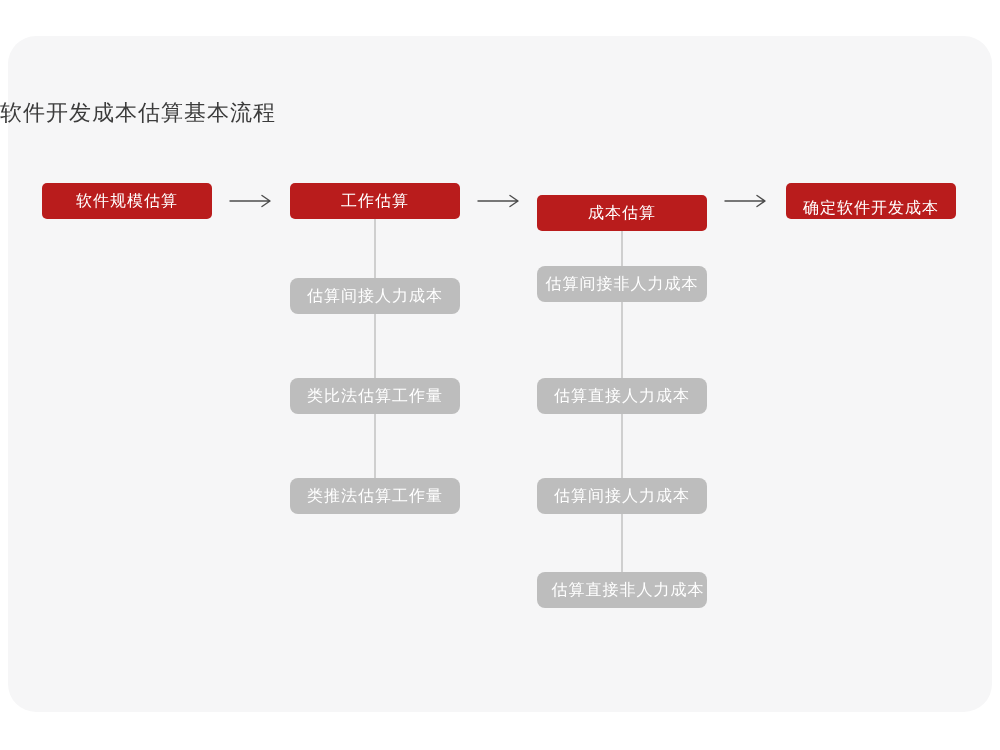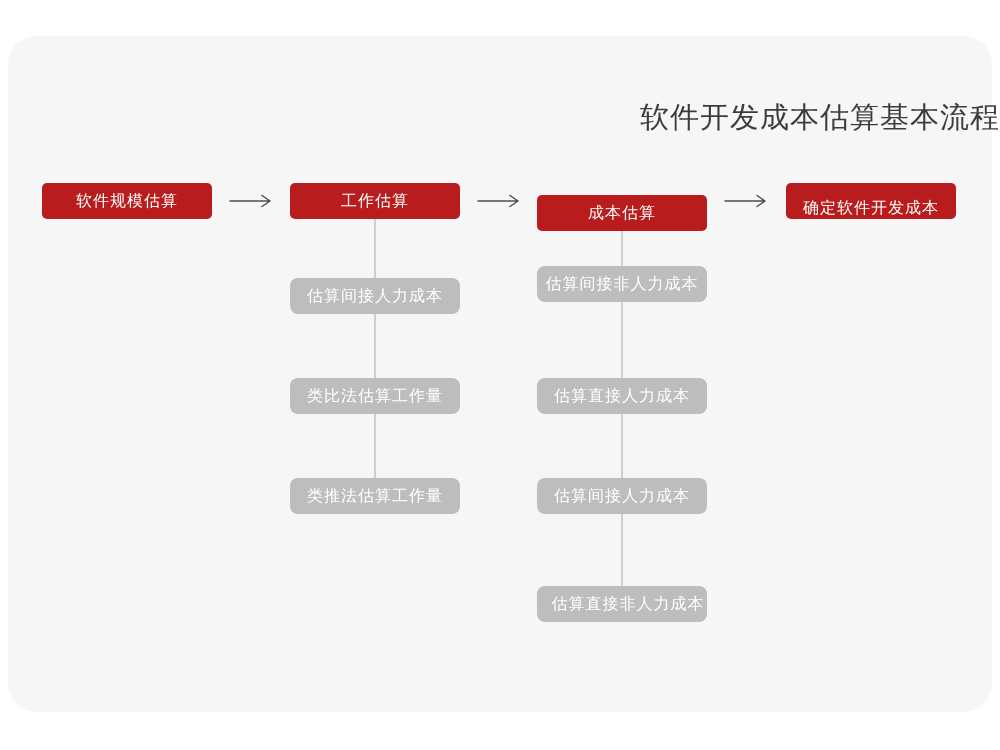--- a/index.html
+++ b/index.html
@@ -18,22 +18,22 @@
     position: absolute;
     left: 8px; top: 36px;
     width: 984px; height: 676px;
     background: #F6F6F7;
     border-radius: 28px;
   }
   .title {
     position: absolute;
     left: 0; top: 98px;
     width: 1000px;
-    text-align: right;
-    font-size: 29px;
+    text-align: left;
+    font-size: 22px;
     letter-spacing: 1px;
     color: #3C3C3C;
   }
   .node {
     position: absolute;
     width: 170px; height: 36px;
     display: flex;
     align-items: center;
     justify-content: center;
     font-size: 16px;
@@ -71,21 +71,21 @@
   .arrow-2 { left: 724px; }
   
   .work-0 { left: 290px; top: 278px; }
   .work-1 { left: 290px; top: 378px; }
   .work-2 { left: 290px; top: 478px; }
   .connector-work { left: 374px; top: 219px; height: 278px; }
   
   .cost-0 { left: 537px; top: 266px; }
   .cost-1 { left: 537px; top: 378px; }
   .cost-2 { left: 537px; top: 478px; }
-  .cost-3 { left: 537px; top: 586px; padding-left: 12px; }
+  .cost-3 { left: 537px; top: 572px; padding-left: 12px; }
   .connector-cost { left: 621px; top: 219px; height: 378px; }
 </style>
 </head>
 <body>
 
 <div class="canvas">
 
   <div class="panel"></div>
 
   <div class="title">软件开发成本估算基本流程</div>

